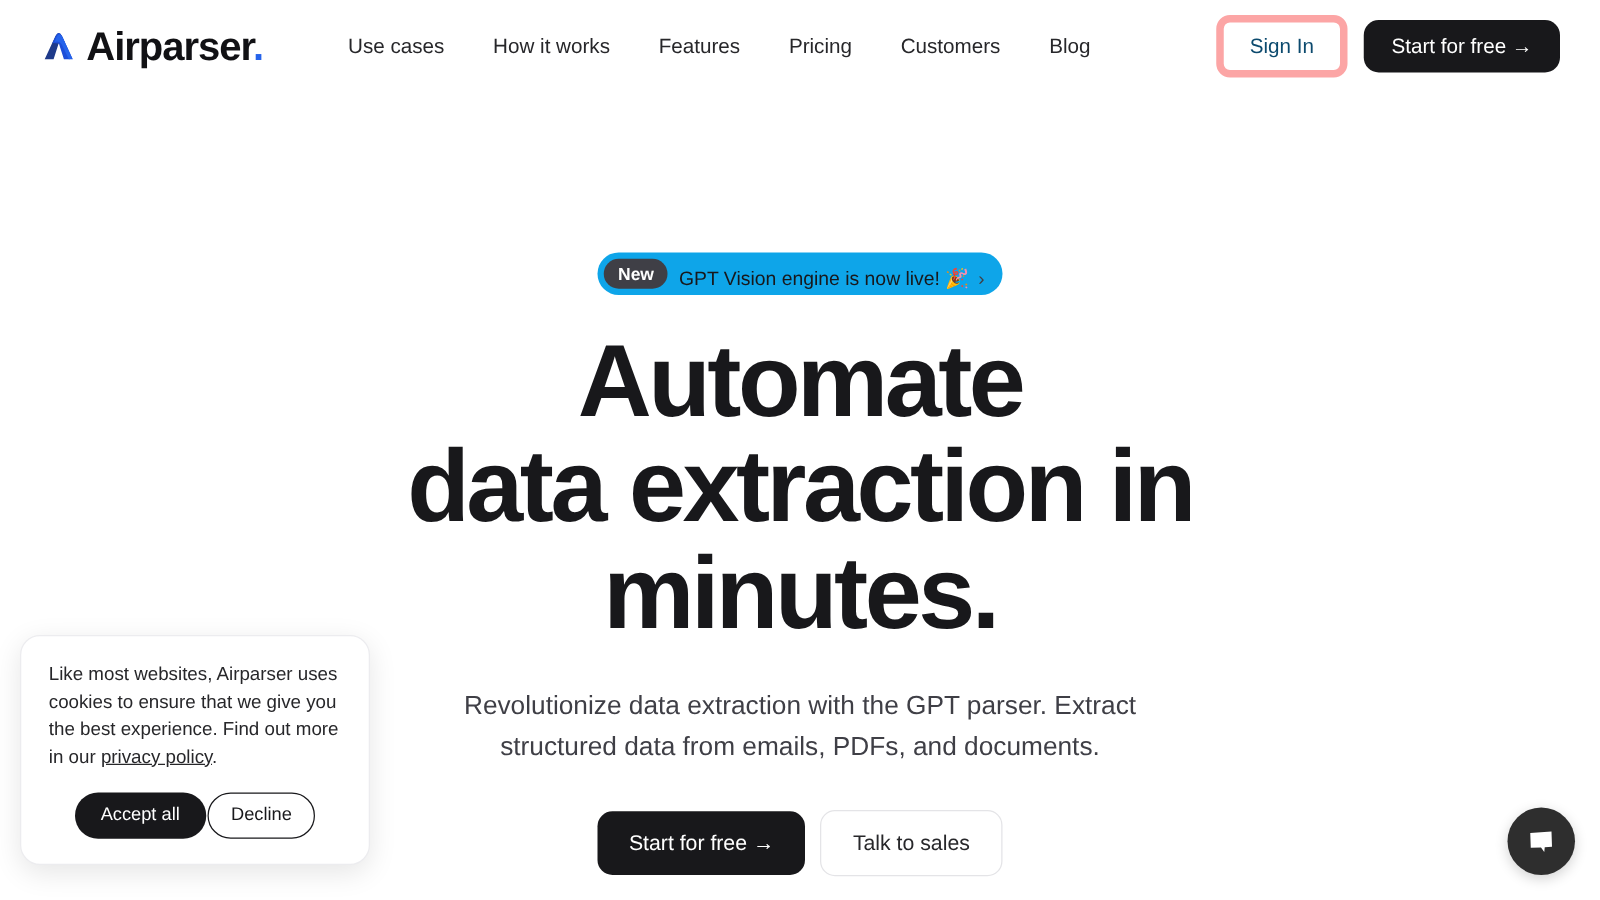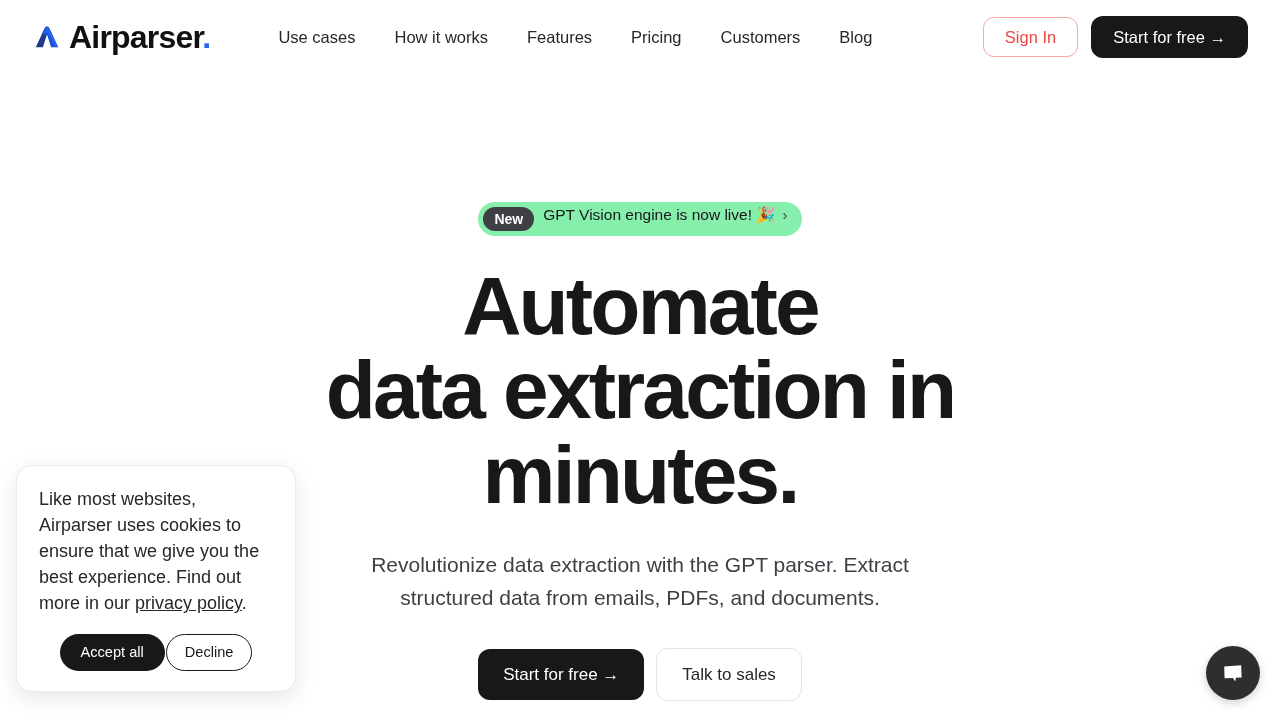--- a/index.html
+++ b/index.html
@@ -71,23 +71,23 @@
 
   .header-actions {
     margin-left: auto;
     display: flex;
     align-items: center;
     gap: 13px;
   }
 
   .btn-signin {
     font-size: 16.5px;
-    color: #ef4444;
-    background: #ffffff;
-    border: 1px solid #fca5a5;
+    color: #0c4a6e;
+    background: #ffffff;
+    border: 6px solid #fca5a5;
     border-radius: 11px;
     padding: 11px 21px;
     line-height: 1;
     cursor: pointer;
     font-family: inherit;
     white-space: nowrap;
   }
 
   .btn-dark-header {
     font-size: 16.5px;
@@ -105,23 +105,23 @@
   
   .hero {
     margin-top: 128px;
     display: flex;
     flex-direction: column;
     align-items: center;
   }
 
   .announce {
     display: inline-flex;
-    align-items: flex-start;
+    align-items: flex-end;
     gap: 9px;
-    background: #86efac;
+    background: #0ea5e9;
     border-radius: 999px;
     padding: 5px 14px 5px 5px;
     text-decoration: none;
     cursor: pointer;
   }
 
   .announce-badge {
     background: #3f3f46;
     color: #ffffff;
     font-size: 14px;
@@ -206,21 +206,21 @@
     bottom: 28px;
     width: 280px;
     background: #ffffff;
     border: 1px solid #ececef;
     border-radius: 16px;
     box-shadow: 0 6px 22px rgba(0,0,0,0.10);
     padding: 20px 22px 20px 22px;
   }
 
   .cookie-text {
-    font-size: 18px;
+    font-size: 15px;
     line-height: 1.45;
     color: #27272a;
   }
 
   .cookie-link {
     color: #27272a;
     text-decoration: underline;
     cursor: pointer;
   }
 

